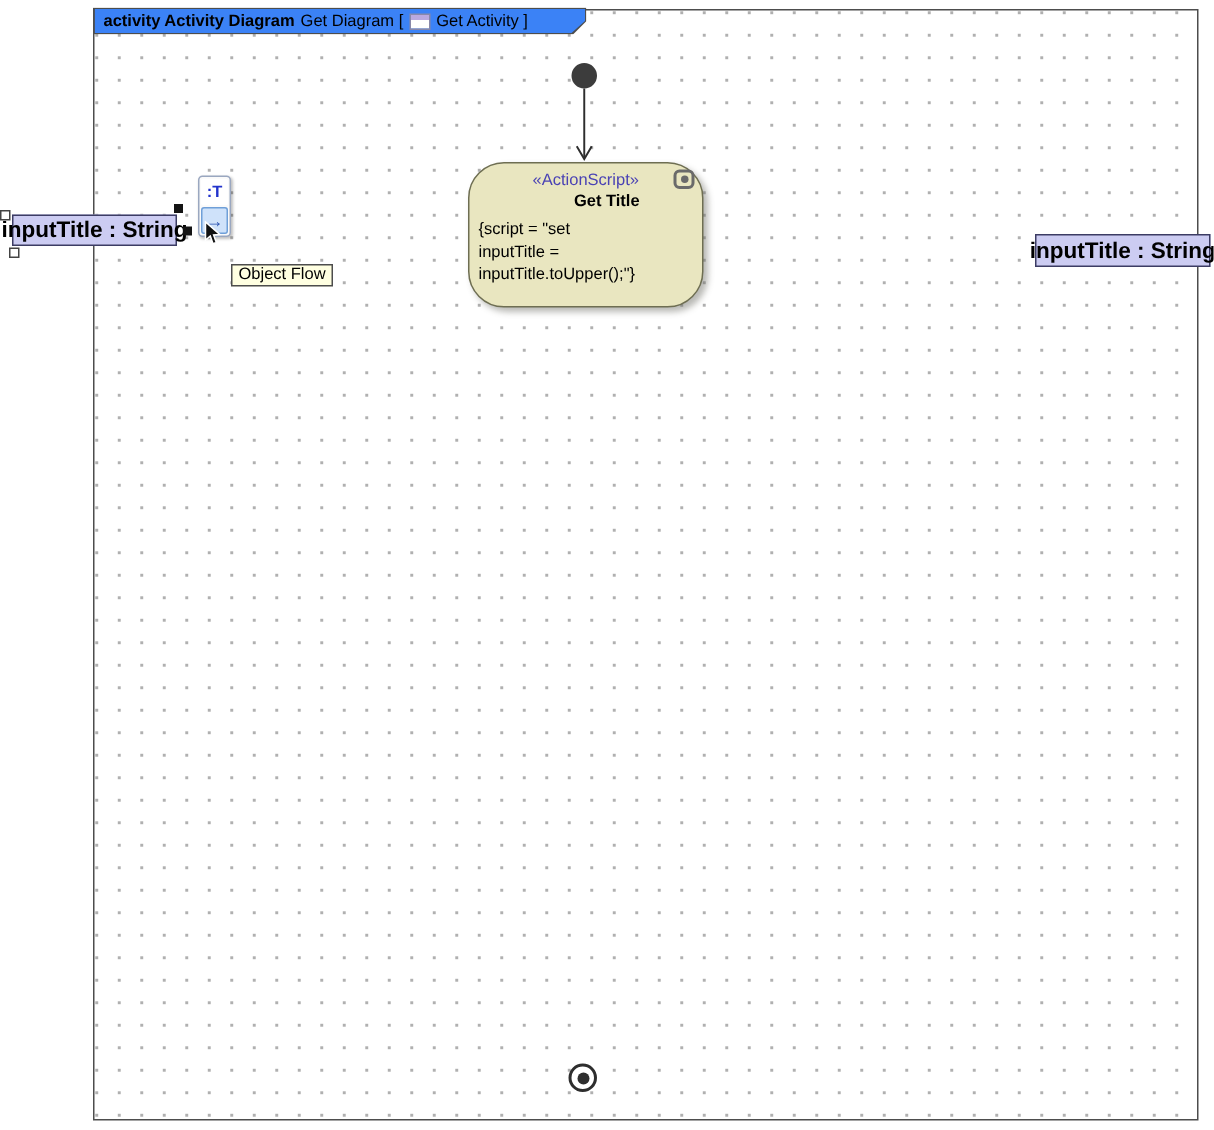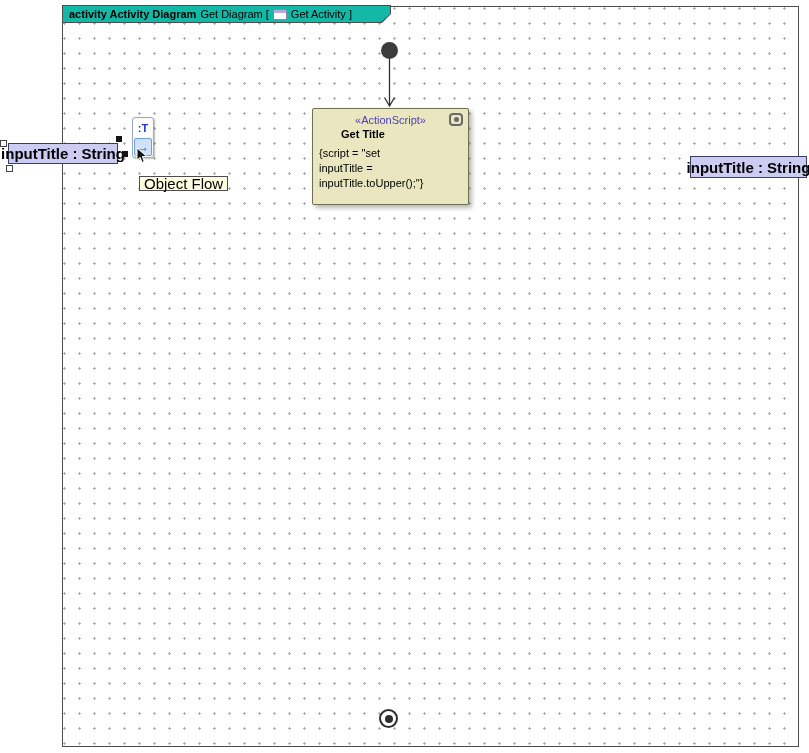--- a/index.html
+++ b/index.html
@@ -26,21 +26,21 @@
 
   
   .tab-outer {
     position: absolute; left: -1px; top: -2px;
     width: 329px; height: 18px;
     background: #4d4d4d;
     clip-path: polygon(0 0, 100% 0, 100% 50%, calc(100% - 9px) 100%, 0 100%);
   }
   .tab-inner {
     position: absolute; left: 1px; top: 1px; right: 1px; bottom: 1px;
-    background: #14b8a6;
+    background: #3b82f6;
     clip-path: polygon(0 0, 100% 0, 100% 50%, calc(100% - 9px) 100%, 0 100%);
     display: flex; align-items: center; gap: 4px;
     padding: 0 14px 0 6px;
     font-size: 11px; white-space: nowrap;
   }
   .tab-bold { font-weight: bold; }
   .diagram-icon {
     display: inline-block; width: 14px; height: 11px;
     border: 1px solid #8888aa;
     background: linear-gradient(180deg, #b9a9e0 0 3px, #ffffff 3px);
@@ -56,26 +56,26 @@
   .flow-svg {
     position: absolute; left: 0; top: 0;
     width: 100%; height: 100%;
     pointer-events: none;
   }
   .action-node {
     position: absolute; left: 249px; top: 101px;
     width: 157px; height: 97px;
     background: #e9e6c0;
     border: 1px solid #6e6e52;
-    border-radius: 2px;
+    border-radius: 24px;
     box-shadow: 3px 3px 4px rgba(100,100,90,.45);
     font-size: 11px;
   }
   .stereotype { text-align: center; color: #4a42b4; margin-top: 5px; }
-  .action-title { text-align: left; font-weight: bold; margin-top: 2px; margin-left: 28px; }
+  .action-title { text-align: center; font-weight: bold; margin-top: 2px; margin-left: 28px; }
   .script-block { margin-top: 6px; padding: 0 6px; line-height: 15px; }
   .behavior-icon {
     position: absolute; top: 4px; right: 5px;
     width: 14px; height: 13px;
     border: 2px solid #6a6a6a; border-radius: 4px;
   }
   .behavior-icon .dot {
     position: absolute; left: 50%; top: 50%;
     width: 5px; height: 5px; margin: -2.5px 0 0 -2.5px;
     border-radius: 50%; background: #6a6a6a;
@@ -121,26 +121,26 @@
     width: 18px; height: 18px;
     display: flex; align-items: center; justify-content: center;
     background: #fff; border: 1px solid transparent; border-radius: 2px;
     font-size: 11px; cursor: pointer;
   }
   .tb-btn.hot { background: #cfe2fa; border-color: #6f9fd8; }
   .tb-type-label { color: #2233cc; font-weight: bold; }
   .object-flow-glyph { color: #2a52b0; font-size: 12px; font-weight: bold; }
 
   .tooltip {
-    position: absolute; left: 139px; top: 176px;
+    position: absolute; left: 154px; top: 176px;
     height: 15px; line-height: 13px;
     padding: 0 4px;
     background: #ffffe1;
     border: 1px solid #4d4d4d;
-    font-size: 15px; white-space: nowrap;
+    font-size: 11px; white-space: nowrap;
   }
 
   .mouse-cursor { position: absolute; left: 136px; top: 147px; }
 </style>
 </head>
 <body>
 
 <div class="frame">
 
   <div class="tab-outer">

